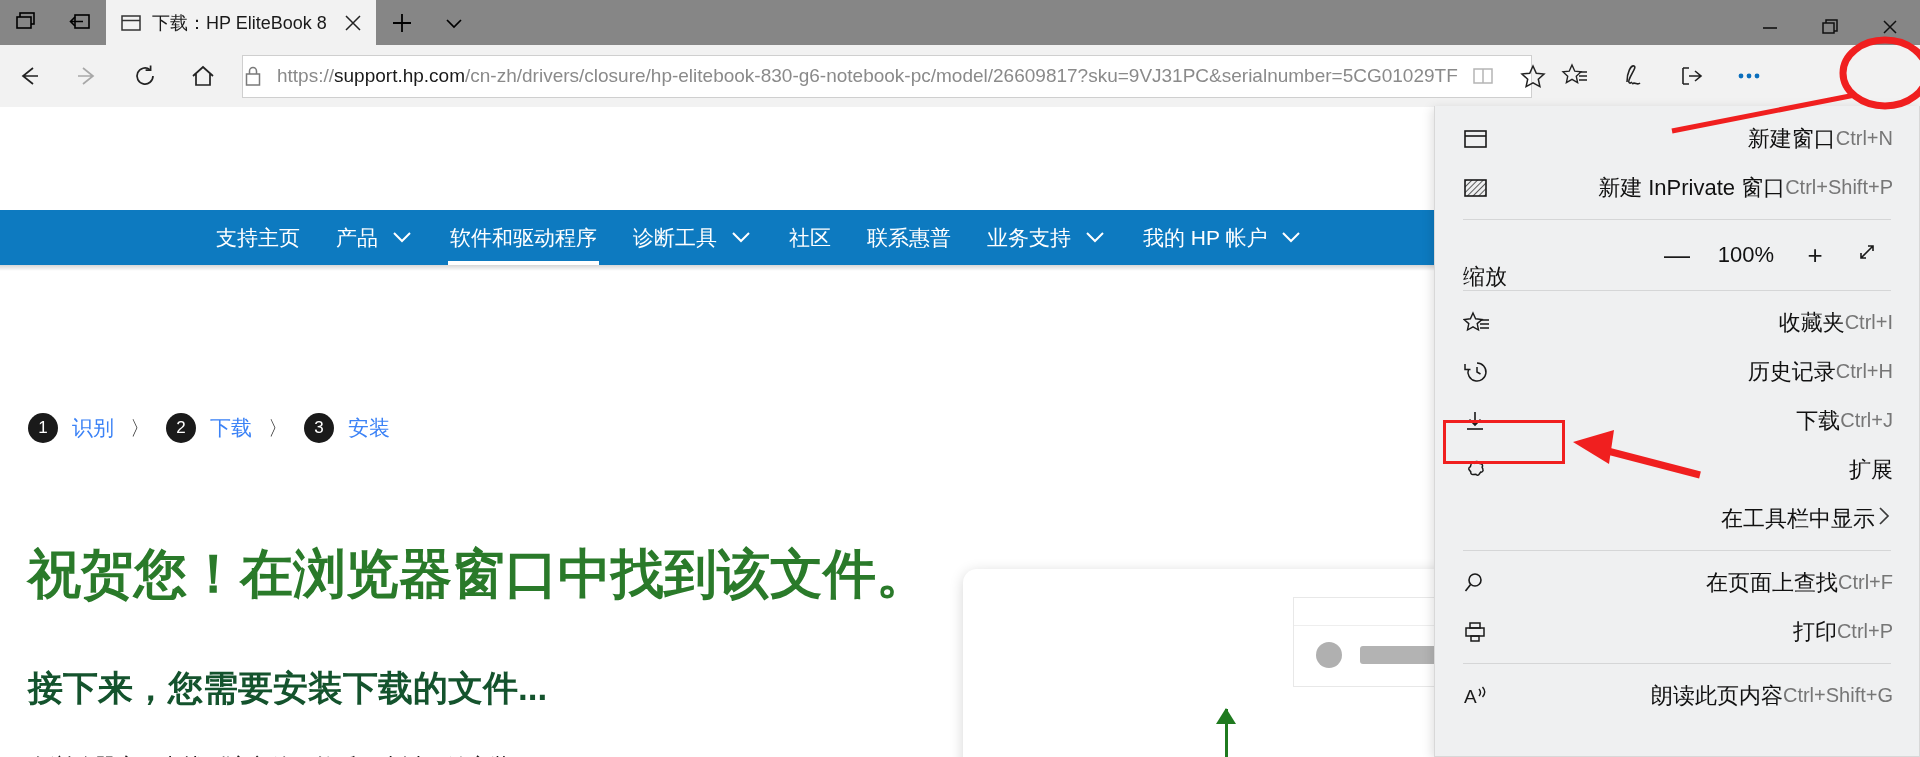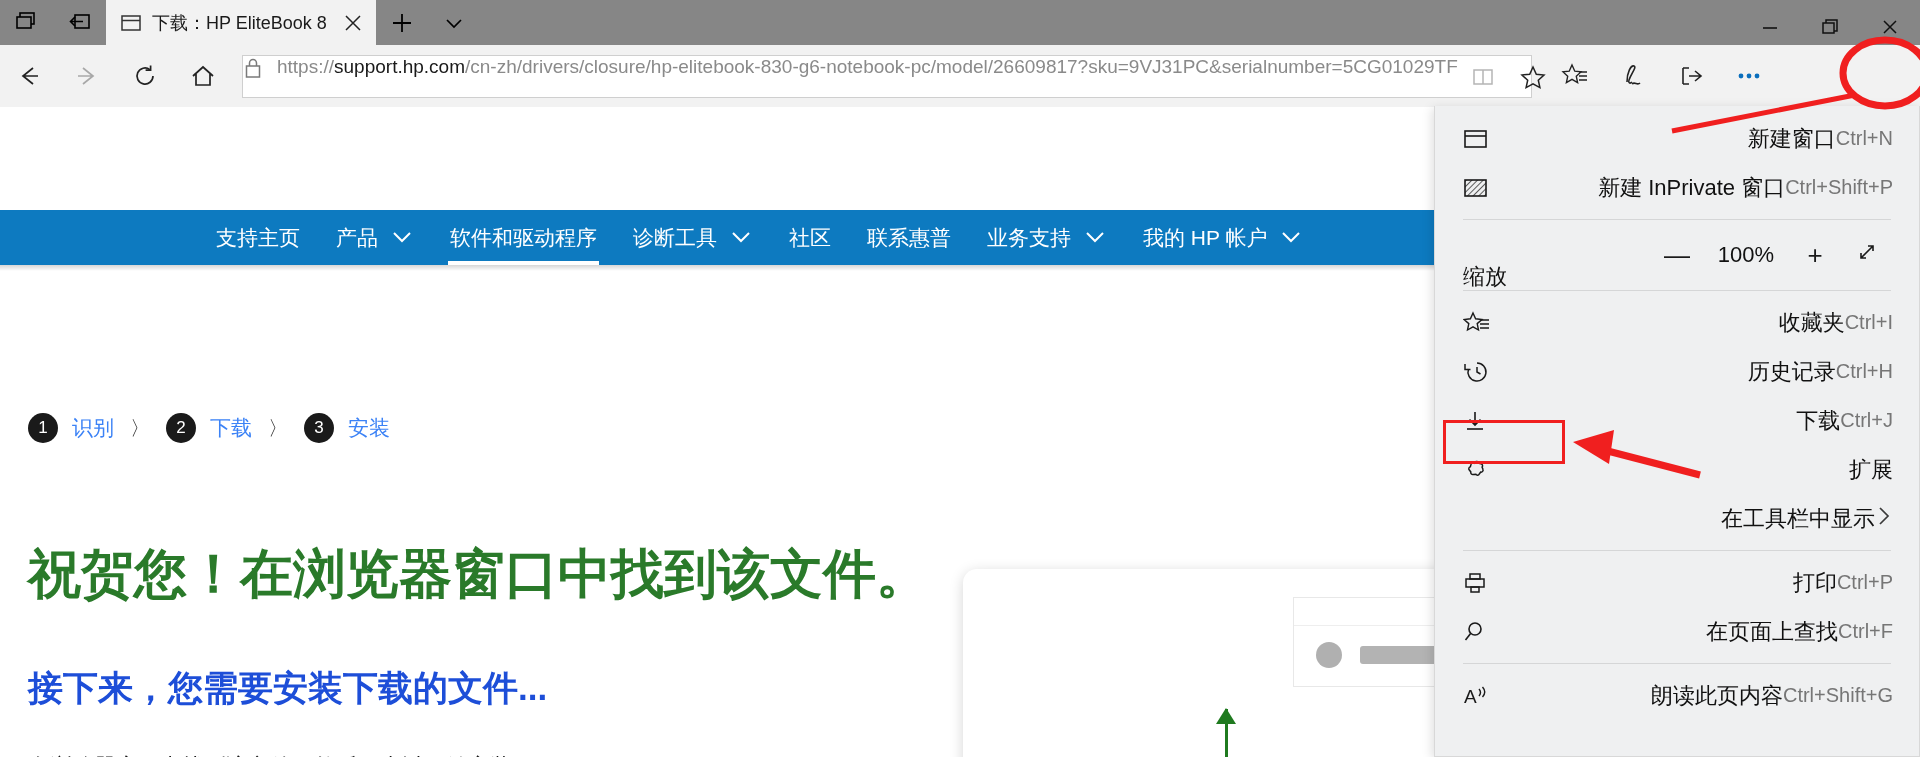--- a/index.html
+++ b/index.html
@@ -40,21 +40,21 @@
   
   .toolbar {
     position:absolute; top:45px; left:0; width:1920px; height:62px;
     background:#f2f2f2;
     display:flex; align-items:center;
   }
   .nav-btn { width:58px; height:46px; display:flex; align-items:center; justify-content:center; }
   .nav-btn.dim { opacity:.35; }
   .addr {
     margin-left:10px; height:43px; width:1290px; background:#ffffff;
-    border:1px solid #cfcfcf; display:flex; align-items:flex-start;
+    border:1px solid #cfcfcf; display:flex; align-items:center;
   }
   .lock { width:48px; display:flex; align-items:center; justify-content:center; }
   .addr-sep { width:1px; height:26px; background:#d6d6d6; }
   .url { padding-left:14px; font-size:19px; color:#8a8a8a; white-space:nowrap; line-height:22px;}
   .url b { color:#1a1a1a; font-weight:400; }
   .addr-right { margin-left:auto; display:flex; align-items:center; }
   .addr-ic { width:50px; height:43px; display:flex; align-items:center; justify-content:center;}
   .tb-right { display:flex; align-items:center; margin-left:14px; }
   .tb-ic { width:58px; height:46px; display:flex; align-items:center; justify-content:center;}
 
@@ -88,21 +88,21 @@
     font-size:17px; display:flex; align-items:center; justify-content:center; flex:none;
   }
   .step-label { font-size:21px; color:#3b82f6; }
   .sep { color:#333; font-size:20px; margin:0 16px; }
 
   .headline {
     position:absolute; top:432px; left:28px; font-size:53px; color:#2a7a2a;
     font-weight:bold; letter-spacing:0px; white-space:nowrap;
   }
   .subhead {
-    position:absolute; top:558px; left:28px; font-size:35px; color:#1d4ed8;
+    position:absolute; top:558px; left:28px; font-size:35px; color:#14532d;
     font-weight:bold; white-space:nowrap;text-align:center;
   }
   .para1 { position:absolute; top:645px; left:28px; font-size:22px; color:#1a1a1a; white-space:nowrap;}
 
   
   .illus {
     position:absolute; top:462px; left:963px; width:720px; height:330px;
     background:#fff; border-radius:14px;
     box-shadow:0 3px 14px rgba(0,0,0,.17);
   }
@@ -484,38 +484,38 @@
             <path d="M5 3 L13 11 L5 19" fill="none" stroke="#3a3a3a" stroke-width="1.7"></path>
           </svg>
       </span>
     </div>
 
     <div class="mdiv"></div>
 
     <div class="mi">
       <span class="ic">
         <svg width="26" height="24" viewBox="0 0 26 24">
+            <circle cx="12" cy="9" r="6" fill="none" stroke="#1a1a1a" stroke-width="1.6"></circle>
+            <line x1="7.6" y1="13.4" x2="2.5" y2="20" stroke="#1a1a1a" stroke-width="1.6"></line>
+          </svg>
+      </span>
+      <span class="lb">在页面上查找</span>
+      <span class="sc">Ctrl+F</span>
+    </div>
+
+    <div class="mi">
+      <span class="ic">
+        <svg width="26" height="24" viewBox="0 0 26 24">
             <rect x="7" y="3" width="10" height="5" fill="none" stroke="#1a1a1a" stroke-width="1.5"></rect>
             <rect x="3" y="8" width="18" height="8" fill="none" stroke="#1a1a1a" stroke-width="1.5"></rect>
             <rect x="8" y="16" width="8" height="5" fill="none" stroke="#1a1a1a" stroke-width="1.5"></rect>
           </svg>
       </span>
       <span class="lb">打印</span>
       <span class="sc">Ctrl+P</span>
-    </div>
-
-    <div class="mi">
-      <span class="ic">
-        <svg width="26" height="24" viewBox="0 0 26 24">
-            <circle cx="12" cy="9" r="6" fill="none" stroke="#1a1a1a" stroke-width="1.6"></circle>
-            <line x1="7.6" y1="13.4" x2="2.5" y2="20" stroke="#1a1a1a" stroke-width="1.6"></line>
-          </svg>
-      </span>
-      <span class="lb">在页面上查找</span>
-      <span class="sc">Ctrl+F</span>
     </div>
 
     <div class="mdiv"></div>
 
     <div class="mi">
       <span class="ic">
         <svg width="28" height="24" viewBox="0 0 28 24">
             <text x="1" y="19" font-family="Liberation Sans, sans-serif" font-size="19" fill="#1a1a1a">A</text>
             <path d="M16 5 q3 3.5 0 7 M19.5 3 q4.5 5 0 10" fill="none" stroke="#1a1a1a" stroke-width="1.4"></path>
           </svg>

